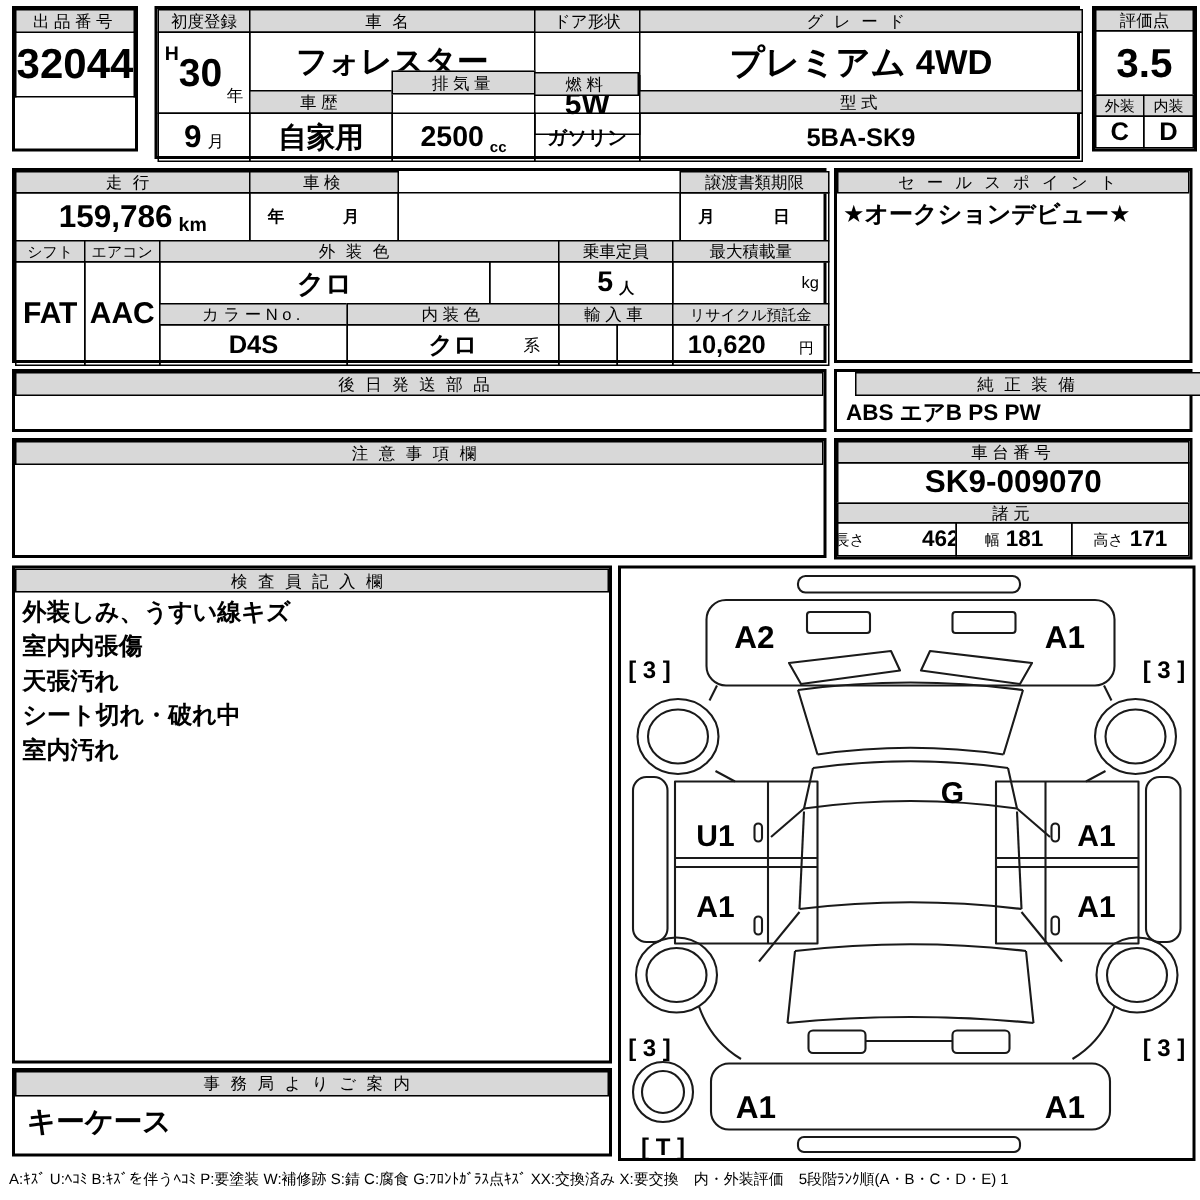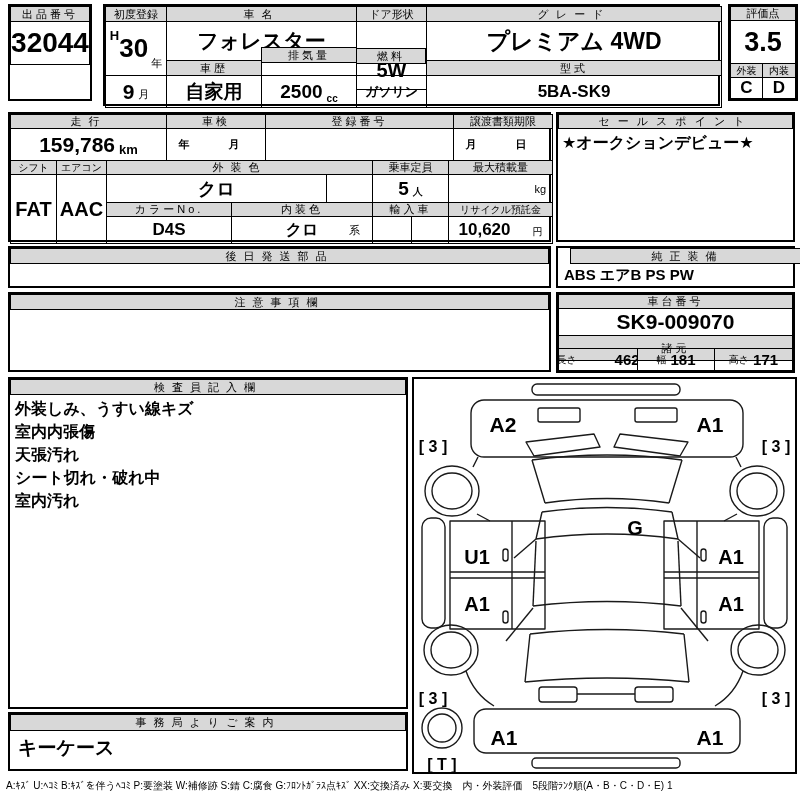--- a/index.html
+++ b/index.html
@@ -65,21 +65,20 @@
 </div>
 
 <div class="box" style="left:8px;top:112px;width:543px;height:130px;">
   <div class="cell hdr wide" style="left:0;top:0;width:157px;height:15px;">走行</div>
   <div class="cell val" style="left:0;top:14px;width:157px;height:33px;">
     <span style="font-size:21px;">159,786</span>
     <span class="unit" style="font-size:13px;">km</span>
   </div>
   <div class="cell hdr" style="left:156px;top:0;width:100px;height:15px;">車検</div>
   <div class="cell val ph" style="left:156px;top:14px;width:100px;height:33px;">年　月</div>
-  <div class="cell hdr" style="left:255px;top:0;width:189px;height:15px;">登録番号</div>
   <div class="cell" style="left:255px;top:14px;width:189px;height:33px;"></div>
   <div class="cell hdr" style="left:443px;top:0;width:100px;height:15px;letter-spacing:0;">譲渡書類期限</div>
   <div class="cell val ph" style="left:443px;top:14px;width:100px;height:33px;">月　日</div>
 
   <div class="cell hdr" style="left:0;top:46px;width:47px;height:15px;letter-spacing:0;font-size:10px;">シフト</div>
   <div class="cell val" style="left:0;top:60px;width:47px;height:70px;font-size:20px;">FAT</div>
   <div class="cell hdr" style="left:46px;top:46px;width:51px;height:15px;letter-spacing:0;font-size:10px;">エアコン</div>
   <div class="cell val" style="left:46px;top:60px;width:51px;height:70px;font-size:20px;">AAC</div>
 
   <div class="cell hdr wide" style="left:96px;top:46px;width:267px;height:15px;">外装色</div>
@@ -129,21 +128,21 @@
 </div>
 
 <div class="box" style="left:8px;top:292px;width:543px;height:80px;">
   <div class="cell hdr wide" style="left:0;top:0;width:539px;height:16px;">注意事項欄</div>
   <div style="position:absolute;left:4px;top:20px;"></div>
 </div>
 
 <div class="box" style="left:556px;top:292px;width:239px;height:81px;">
   <div class="cell hdr" style="left:0;top:0;width:235px;height:15px;">車台番号</div>
   <div class="cell val" style="left:0;top:14px;width:235px;height:28px;font-size:21px;">SK9-009070</div>
-  <div class="cell hdr" style="left:0;top:41px;width:235px;height:26px;">諸元</div>
+  <div class="cell hdr" style="left:0;top:41px;width:235px;height:14px;">諸元</div>
   <div class="cell val" style="left:0;top:54px;width:80px;height:23px;">
     <span class="smalllbl">長さ</span>
     <span style="font-size:15px;margin-left:34px;">462</span>
   </div>
   <div class="cell val" style="left:79px;top:54px;width:78px;height:23px;">
     <span class="smalllbl">幅</span>
     <span style="font-size:15px;">181</span>
   </div>
   <div class="cell val" style="left:156px;top:54px;width:79px;height:23px;">
     <span class="smalllbl">高さ</span>

